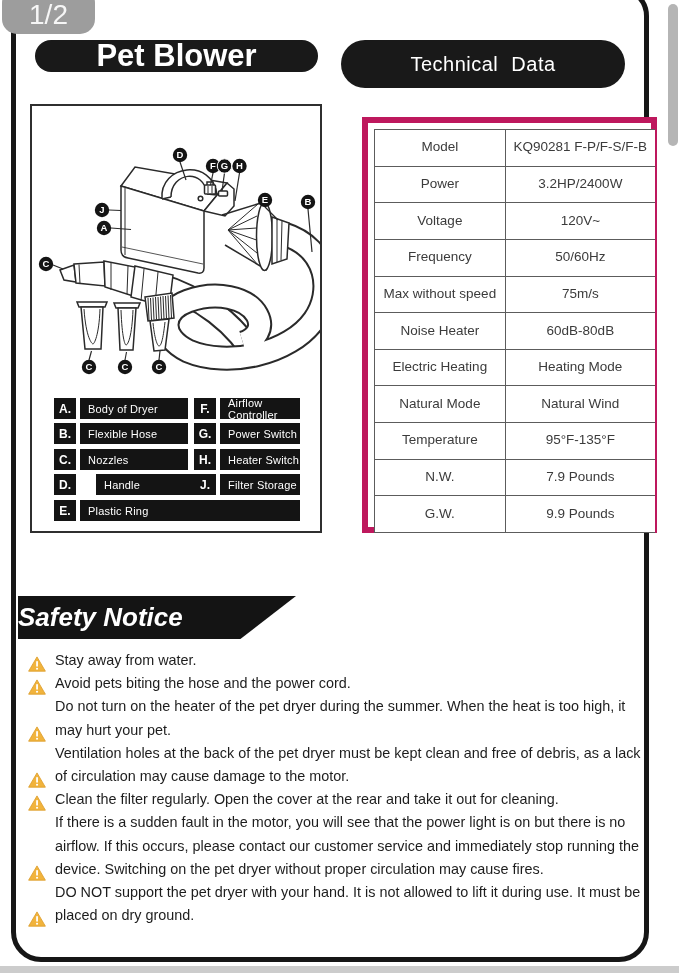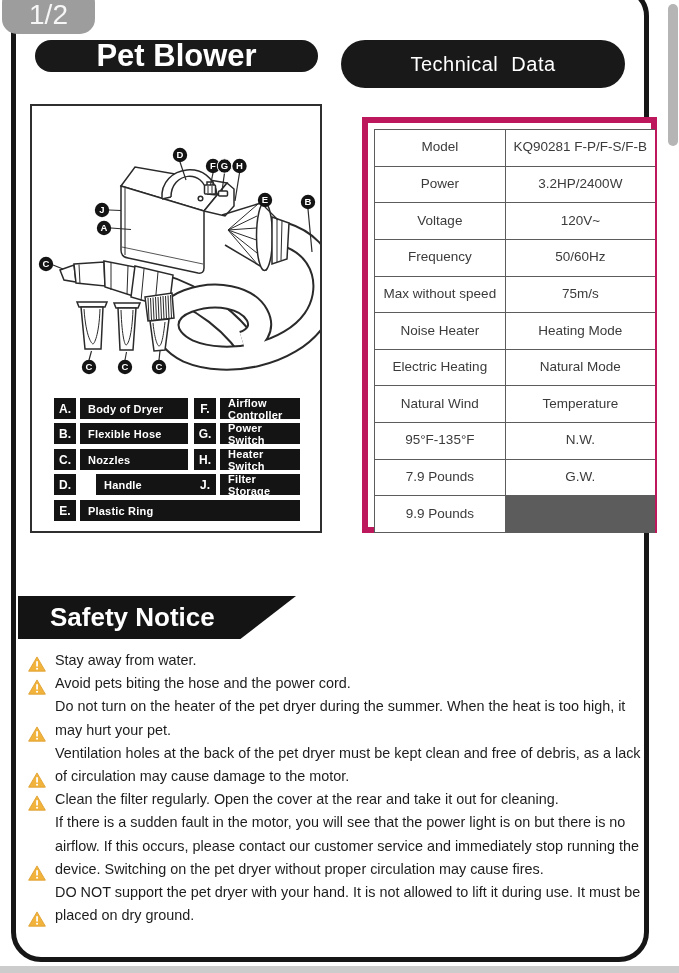--- a/index.html
+++ b/index.html
@@ -30,34 +30,34 @@
     letter-spacing:.5px;word-spacing:7px;}
 
   
   .diagram-box{left:30px;top:104px;width:292px;height:429px;border:2px solid #2f2f2f;background:#fff;}
   .diagram-svg{position:absolute;left:0;top:0;}
 
   
   .lg-chip{position:absolute;width:22px;height:21px;background:#141414;color:#fff;
     font-size:12px;font-weight:bold;display:flex;align-items:center;justify-content:center;box-sizing:border-box;}
   .lg-bar{position:absolute;height:21px;background:#141414;color:#fff;font-size:11px;
-    font-weight:bold;display:flex;align-items:center;padding-left:8px;box-sizing:border-box;letter-spacing:.2px;}
+    font-weight:normal;display:flex;align-items:center;padding-left:8px;box-sizing:border-box;letter-spacing:.2px;}
 
   
   .tech-box{left:345px;top:117px;width:295px;height:416px;border:6px solid #be185d;background:#fff;margin-left:17px;}
   .tech-table{position:absolute;left:6px;top:6px;width:279px;height:402px;
     display:grid;grid-template-columns:46.5% 53.5%;grid-template-rows:repeat(11,1fr);
     background:#5c5c5c;gap:1px;border:1px solid #5c5c5c;}
   .t-cell{background:#fff;display:flex;align-items:center;justify-content:center;
     font-size:13.5px;color:#3b3b3b;text-align:center;line-height:1.1;}
 
   
   .safety-banner{left:18px;top:596px;width:278px;height:43px;background:#141414;
     clip-path:polygon(0 0,100% 0,80% 100%,0 100%);color:#fff;font-size:26px;
-    font-weight:bold;line-height:43px;padding-left:32px;}
+    font-weight:bold;line-height:43px;font-style:italic;}
   .safety-list{left:28px;top:649px;width:616px;}
   .s-item{display:flex;align-items:flex-end;}
   .s-icon{width:18px;height:16px;margin:3px 9px 0 0;flex:none;}
   .s-text{font-size:14.4px;line-height:23.2px;color:#1d1d1d;width:608px;}
 </style>
 </head>
 <body>
 
 <div class="abs page-frame"></div>
 
@@ -213,22 +213,23 @@
     <div class="t-cell">KQ90281 F-P/F-S/F-B</div>
     <div class="t-cell">Power</div>
     <div class="t-cell">3.2HP/2400W</div>
     <div class="t-cell">Voltage</div>
     <div class="t-cell">120V~</div>
     <div class="t-cell">Frequency</div>
     <div class="t-cell">50/60Hz</div>
     <div class="t-cell">Max without speed</div>
     <div class="t-cell">75m/s</div>
     <div class="t-cell">Noise Heater</div>
+    <div class="t-cell">60dB-80dB</div>
+    <div class="t-cell">Electric Heating</div>
     <div class="t-cell">Heating Mode</div>
-    <div class="t-cell">Electric Heating</div>
     <div class="t-cell">Natural Mode</div>
     <div class="t-cell">Natural Wind</div>
     <div class="t-cell">Temperature</div>
     <div class="t-cell">95°F-135°F</div>
     <div class="t-cell">N.W.</div>
     <div class="t-cell">7.9 Pounds</div>
     <div class="t-cell">G.W.</div>
     <div class="t-cell">9.9 Pounds</div>
   </div>
 </div>

